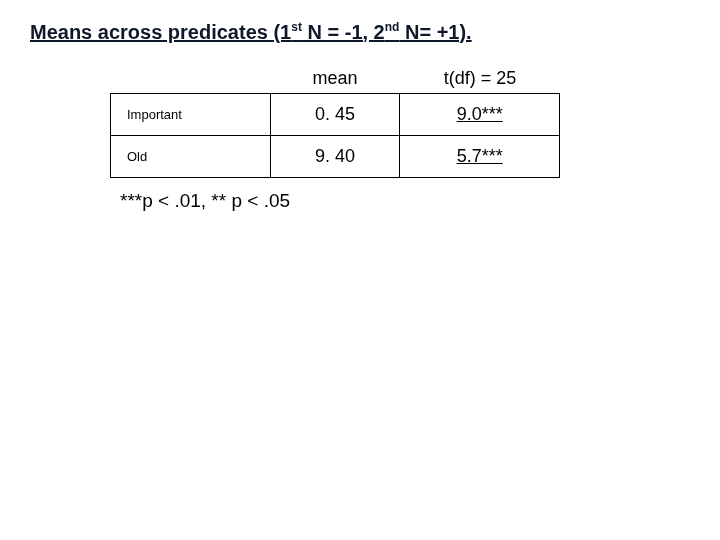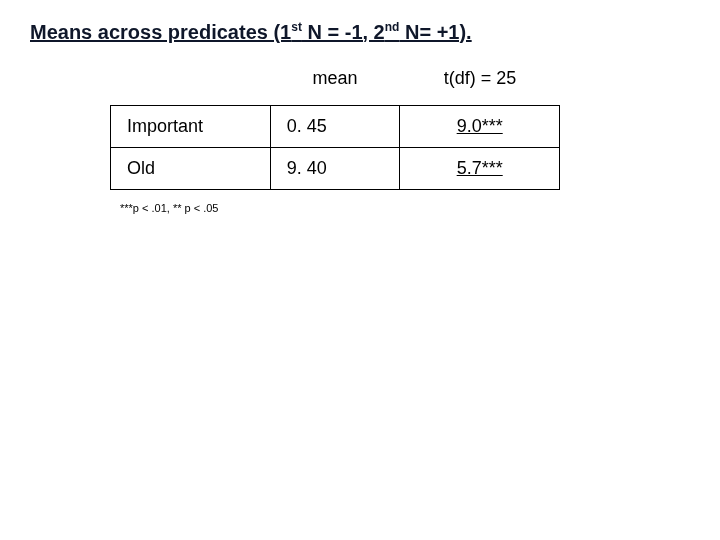--- a/index.html
+++ b/index.html
@@ -29,21 +29,21 @@
       font-size: 12px;
     }
 
     .table-container {
       margin-left: 80px;
       margin-top: 10px;
     }
 
     .header-row {
       display: flex;
-      margin-bottom: 16px;
+      margin-bottom: 4px;
       margin-left: 160px;
     }
 
     .header-cell {
       font-size: 18px;
       font-weight: normal;
       color: #000;
       text-align: center;
     }
 
@@ -64,37 +64,37 @@
 
     table td {
       border: 1px solid #000;
       padding: 10px 16px;
       font-size: 18px;
       color: #000;
     }
 
     td.predicate {
       width: 160px;
-      font-size: 18px;
+      font-size: 13px;
     }
 
     td.mean-val {
       width: 130px;
-      text-align: left;
+      text-align: center;
     }
 
     td.tdf-val {
       width: 160px;
       text-align: center;
       text-decoration: underline;
     }
 
     .footnote {
       margin-top: 12px;
-      font-size: 11px;
+      font-size: 19px;
       color: #000;
       margin-left: 10px;
     }
   </style>
 </head>
 <body>
 
 <div class="page-title">
   <span>Means across predicates (1<sup>st</sup> N = -1, 2<sup>nd</sup> N= +1).</span>
 </div>

